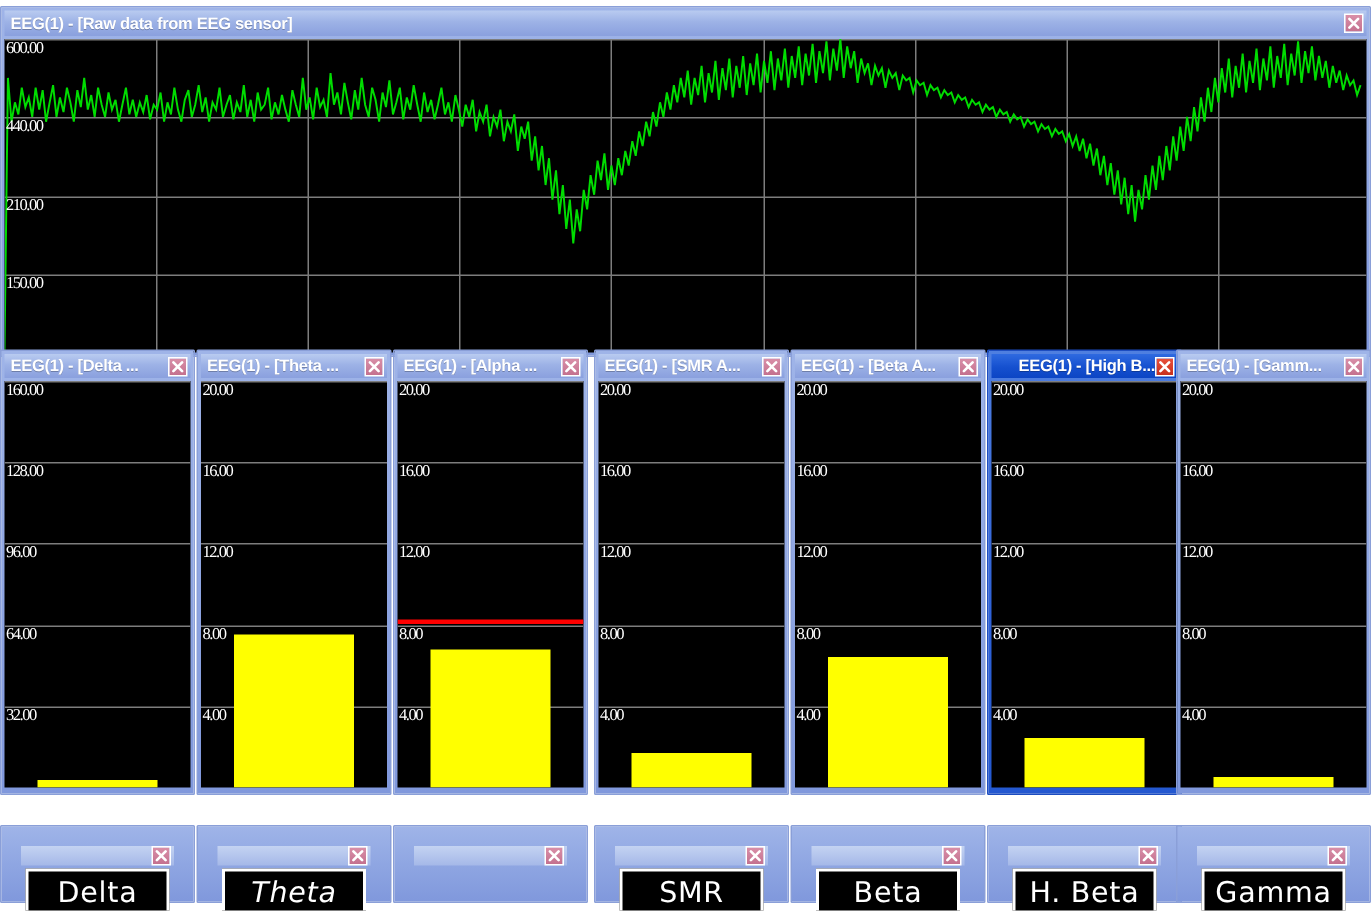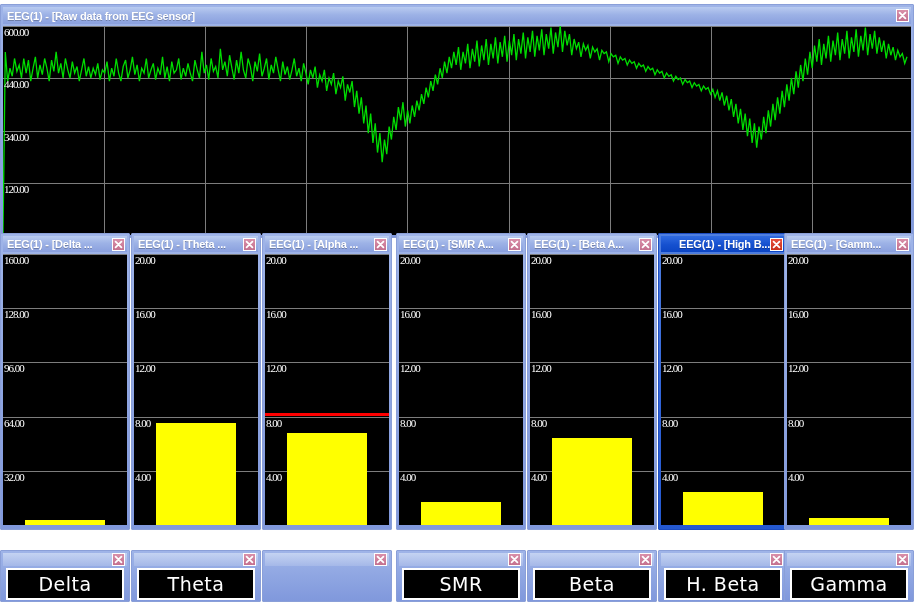--- a/index.html
+++ b/index.html
@@ -126,21 +126,21 @@
     left: 0; right: 0;
     height: 3px;
     background: #ff0000;
   }
 
   
   .label-window {
     top: 550px;
     width: 130px;
     height: 52px;
-    padding: 2px;
+    padding: 13px;
   }
   .label-bar {
     height: 13px;
     display: flex;
     justify-content: flex-end;
     align-items: center;
     padding-right: 2px;
     background: linear-gradient(180deg, #c4d3f2 0%, #a5b8e8 100%);
   }
   .label-box {
@@ -186,22 +186,22 @@
         <div class="gridline-v" style="left: 607px;"></div>
         <div class="gridline-v" style="left: 708px;"></div>
         <div class="gridline-v" style="left: 809px;"></div>
       </div>
     <svg class="plot-area" id="raw-trace" viewBox="0 0 914 209" preserveAspectRatio="none">
         <path d="M0.0 209.0L2.3 26.1L4.7 55.5L7.0 42.5L9.3 50.6L11.6 32.7L14.0 45.7L16.3 39.2L18.6 52.3L20.9 32.7L23.3 47.4L25.6 34.3L27.9 55.5L30.3 42.5L32.6 31.0L34.9 52.3L37.2 39.2L39.6 49.0L41.9 32.7L44.2 42.5L46.5 55.5L48.9 34.3L51.2 45.7L53.5 26.1L55.9 47.4L58.2 37.6L60.5 52.3L62.8 32.7L65.2 44.1L67.5 52.3L69.8 35.9L72.1 47.4L74.5 40.8L76.8 55.5L79.1 44.1L81.5 32.7L83.8 50.6L86.1 40.8L88.4 52.3L90.8 42.5L93.1 49.0L95.4 37.6L97.7 53.9L100.1 44.1L102.4 47.4L104.7 35.9L107.1 55.5L109.4 42.5L111.7 50.6L114.0 32.7L116.4 47.4L118.7 55.5L121.0 40.8L123.4 34.3L125.7 52.3L128.0 44.1L130.3 31.0L132.7 49.0L135.0 39.2L137.3 55.5L139.6 42.5L142.0 47.4L144.3 32.7L146.6 52.3L149.0 44.1L151.3 37.6L153.6 53.9L155.9 42.5L158.3 49.0L160.6 31.0L162.9 52.3L165.2 40.8L167.6 55.5L169.9 35.9L172.2 47.4L174.6 44.1L176.9 32.7L179.2 53.9L181.5 42.5L183.9 50.6L186.2 37.6L188.5 47.4L190.8 55.5L193.2 34.3L195.5 44.1L197.8 52.3L200.2 26.1L202.5 47.4L204.8 39.2L207.1 53.9L209.5 32.7L211.8 45.7L214.1 40.8L216.4 52.3L218.8 22.9L221.1 44.1L223.4 35.9L225.8 50.6L228.1 29.4L230.4 42.5L232.7 53.9L235.1 34.3L237.4 47.4L239.7 26.1L242.0 44.1L244.4 52.3L246.7 32.7L249.0 40.8L251.4 55.5L253.7 35.9L256.0 45.7L258.3 27.8L260.7 50.6L263.0 42.5L265.3 32.7L267.6 53.9L270.0 39.2L272.3 47.4L274.6 31.0L277.0 44.1L279.3 55.5L281.6 35.9L283.9 49.0L286.3 40.8L288.6 53.9L290.9 44.1L293.2 32.7L295.6 50.6L297.9 42.5L300.2 55.5L302.6 37.6L304.9 47.4L307.2 58.8L309.5 44.1L311.9 52.3L314.2 40.8L316.5 62.0L318.8 49.0L321.2 55.5L323.5 44.1L325.8 65.3L328.2 52.3L330.5 58.8L332.8 47.4L335.1 68.6L337.5 55.5L339.8 62.0L342.1 50.6L344.5 75.1L346.8 58.8L349.1 66.9L351.4 55.5L353.8 81.6L356.1 65.3L358.4 88.2L360.7 71.8L363.1 98.0L365.4 80.0L367.7 107.8L370.1 88.2L372.4 117.6L374.7 98.0L377.0 127.4L379.4 107.8L381.7 137.2L384.0 114.3L386.3 129.0L388.7 101.2L391.0 114.3L393.3 91.4L395.7 104.5L398.0 81.6L400.3 94.7L402.6 76.7L405.0 101.2L407.3 84.9L409.6 98.0L411.9 80.0L414.3 91.4L416.6 75.1L418.9 84.9L421.3 68.6L423.6 78.4L425.9 62.0L428.2 71.8L430.6 55.5L432.9 65.3L435.2 49.0L437.5 58.8L439.9 42.5L442.2 52.3L444.5 35.9L446.9 47.4L449.2 31.0L451.5 42.5L453.8 26.1L456.2 39.2L458.5 21.2L460.8 44.1L463.1 26.1L465.5 37.6L467.8 18.0L470.1 42.5L472.5 22.9L474.8 35.9L477.1 14.7L479.4 40.8L481.8 19.6L484.1 34.3L486.4 13.1L488.7 39.2L491.1 18.0L493.4 32.7L495.7 11.4L498.1 37.6L500.4 16.3L502.7 31.0L505.0 9.8L507.4 35.9L509.7 14.7L512.0 29.4L514.3 8.2L516.7 34.3L519.0 13.1L521.3 27.8L523.7 6.5L526.0 32.7L528.3 11.4L530.6 26.1L533.0 4.9L535.3 31.0L537.6 9.8L539.9 24.5L542.3 3.3L544.6 29.4L546.9 8.2L549.3 22.9L551.6 1.6L553.9 27.8L556.2 6.5L558.6 21.2L560.9 0.0L563.2 26.1L565.5 4.9L567.9 19.6L570.2 8.2L572.5 29.4L574.9 13.1L577.2 22.9L579.5 16.3L581.8 31.0L584.2 18.0L586.5 24.5L588.8 19.6L591.2 32.7L593.5 21.2L595.8 26.1L598.1 22.9L600.5 34.3L602.8 24.5L605.1 27.8L607.4 26.1L609.8 35.9L612.1 27.8L614.4 31.0L616.8 29.4L619.1 37.6L621.4 31.0L623.7 34.3L626.1 32.7L628.4 39.2L630.7 34.3L633.0 37.6L635.4 35.9L637.7 42.5L640.0 37.6L642.4 40.8L644.7 39.2L647.0 45.7L649.3 40.8L651.7 44.1L654.0 42.5L656.3 49.0L658.6 44.1L661.0 47.4L663.3 45.7L665.6 52.3L668.0 47.4L670.3 50.6L672.6 49.0L674.9 55.5L677.3 50.6L679.6 53.9L681.9 52.3L684.2 58.8L686.6 53.9L688.9 57.1L691.2 55.5L693.6 62.0L695.9 57.1L698.2 60.4L700.5 58.8L702.9 65.3L705.2 60.4L707.5 63.7L709.8 62.0L712.2 68.6L714.5 63.7L716.8 71.8L719.2 65.3L721.5 75.1L723.8 66.9L726.1 80.0L728.5 70.2L730.8 84.9L733.1 73.5L735.4 91.4L737.8 78.4L740.1 98.0L742.4 83.3L744.8 104.5L747.1 88.2L749.4 111.0L751.7 93.1L754.1 117.6L756.4 98.0L758.7 122.5L761.0 101.2L763.4 114.3L765.7 91.4L768.0 107.8L770.4 84.9L772.7 101.2L775.0 78.4L777.3 94.7L779.7 71.8L782.0 88.2L784.3 65.3L786.6 81.6L789.0 58.8L791.3 75.1L793.6 52.3L796.0 68.6L798.3 45.7L800.6 62.0L802.9 39.2L805.3 55.5L807.6 32.7L809.9 49.0L812.3 26.1L814.6 42.5L816.9 19.6L819.2 35.9L821.6 13.1L823.9 39.2L826.2 18.0L828.5 32.7L830.9 9.8L833.2 35.9L835.5 14.7L837.9 29.4L840.2 6.5L842.5 34.3L844.8 13.1L847.2 27.8L849.5 4.9L851.8 32.7L854.1 11.4L856.5 26.1L858.8 3.3L861.1 31.0L863.5 9.8L865.8 24.5L868.1 1.6L870.4 29.4L872.8 8.2L875.1 22.9L877.4 4.9L879.7 27.8L882.1 11.4L884.4 26.1L886.7 14.7L889.1 32.7L891.4 18.0L893.7 29.4L896.0 21.2L898.4 34.3L900.7 24.5L903.0 31.0L905.3 27.8L907.7 37.6L910.0 31.0" fill="none" stroke="#00dd00" stroke-width="1.3" vector-effect="non-scaling-stroke"></path>
       </svg>
     <div class="plot-area" id="raw-ticks">
         <div class="ytick" style="top: 1px;">600.00</div>
         <div class="ytick" style="top: 53px;">440.00</div>
-        <div class="ytick" style="top: 106px;">340.00</div>
-        <div class="ytick" style="top: 158px;">120.00</div>
+        <div class="ytick" style="top: 106px;">210.00</div>
+        <div class="ytick" style="top: 158px;">150.00</div>
       </div>
   </div>
 </div>
 
 <div id="band-windows">
     <div class="window band-window" style="left: 0px;">
       <div class="titlebar">
         <span class="title-text">EEG(1) - [Delta ...</span>
         <span class="closebtn">
           <svg width="9" height="9" viewBox="0 0 9 9">
@@ -370,21 +370,21 @@
         <span class="closebtn">
           <svg width="9" height="9" viewBox="0 0 9 9">
             <path d="M1.6 1.6 L7.4 7.4 M7.4 1.6 L1.6 7.4" stroke="#ffffff" stroke-width="1.8" stroke-linecap="round"></path>
           </svg>
         </span>
       </div>
       <div class="label-box">
         <span class="label-text">Delta</span>
       </div>
     </div>
-    <div class="window label-window" style="left: 131px;">
+    <div class="window label-window" style="left: 131px; font-style: italic;">
       <div class="label-bar">
         <span class="closebtn">
           <svg width="9" height="9" viewBox="0 0 9 9">
             <path d="M1.6 1.6 L7.4 7.4 M7.4 1.6 L1.6 7.4" stroke="#ffffff" stroke-width="1.8" stroke-linecap="round"></path>
           </svg>
         </span>
       </div>
       <div class="label-box">
         <span class="label-text">Theta</span>
       </div>

